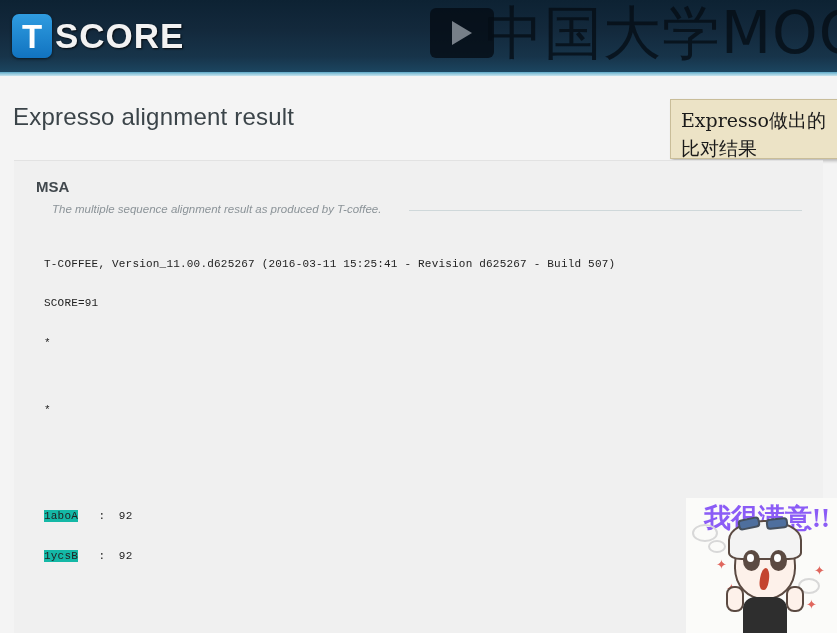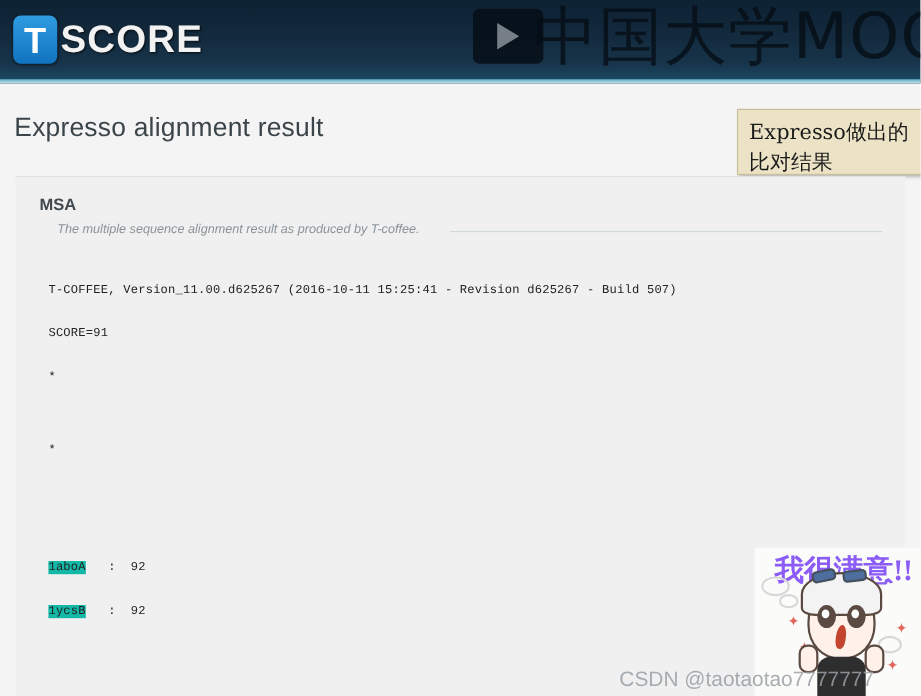--- a/index.html
+++ b/index.html
@@ -288,21 +288,21 @@
     <div>Expresso做出的</div>
     <div>比对结果</div>
   </div>
 
   <div id="msa-panel">
     <div id="msa-title">MSA</div>
     <div id="msa-sub">The multiple sequence alignment result as produced by T-coffee.</div>
     <div id="msa-rule"></div>
 
     <div id="aln">
-      <div class="aln-line">T-COFFEE, Version_11.00.d625267 (2016-10-11 15:25:41 - Revision d625267 - Build 507)</div>
+      <div class="aln-line">T-COFFEE, Version_11.00.d625267 (2016-03-11 15:25:41 - Revision d625267 - Build 507)</div>
       <div class="aln-line">SCORE=91</div>
       <div class="aln-line">*</div>
 
 
       <div class="aln-line">*</div>
       <div class="blank"></div>
 
       
       <div class="aln-line"><span class="hl-pink">1aboA</span><span>   </span><span>:</span><span>  </span><span>92</span></div>
       <div class="aln-line"><span class="hl-pink">1ycsB</span><span>   </span><span>:</span><span>  </span><span>92</span></div>
@@ -358,15 +358,14 @@
     <div class="st-face"></div>
     <div class="st-hair"></div>
     <div class="st-goggle l"></div>
     <div class="st-goggle r"></div>
     <div class="st-eye l"></div>
     <div class="st-eye r"></div>
     <div class="st-mouth"></div>
     <div class="st-body"></div>
   </div>
 
-  <div id="csdn">CSDN @taotaotao7777777</div>
 
 </div>
 
 </body></html>

